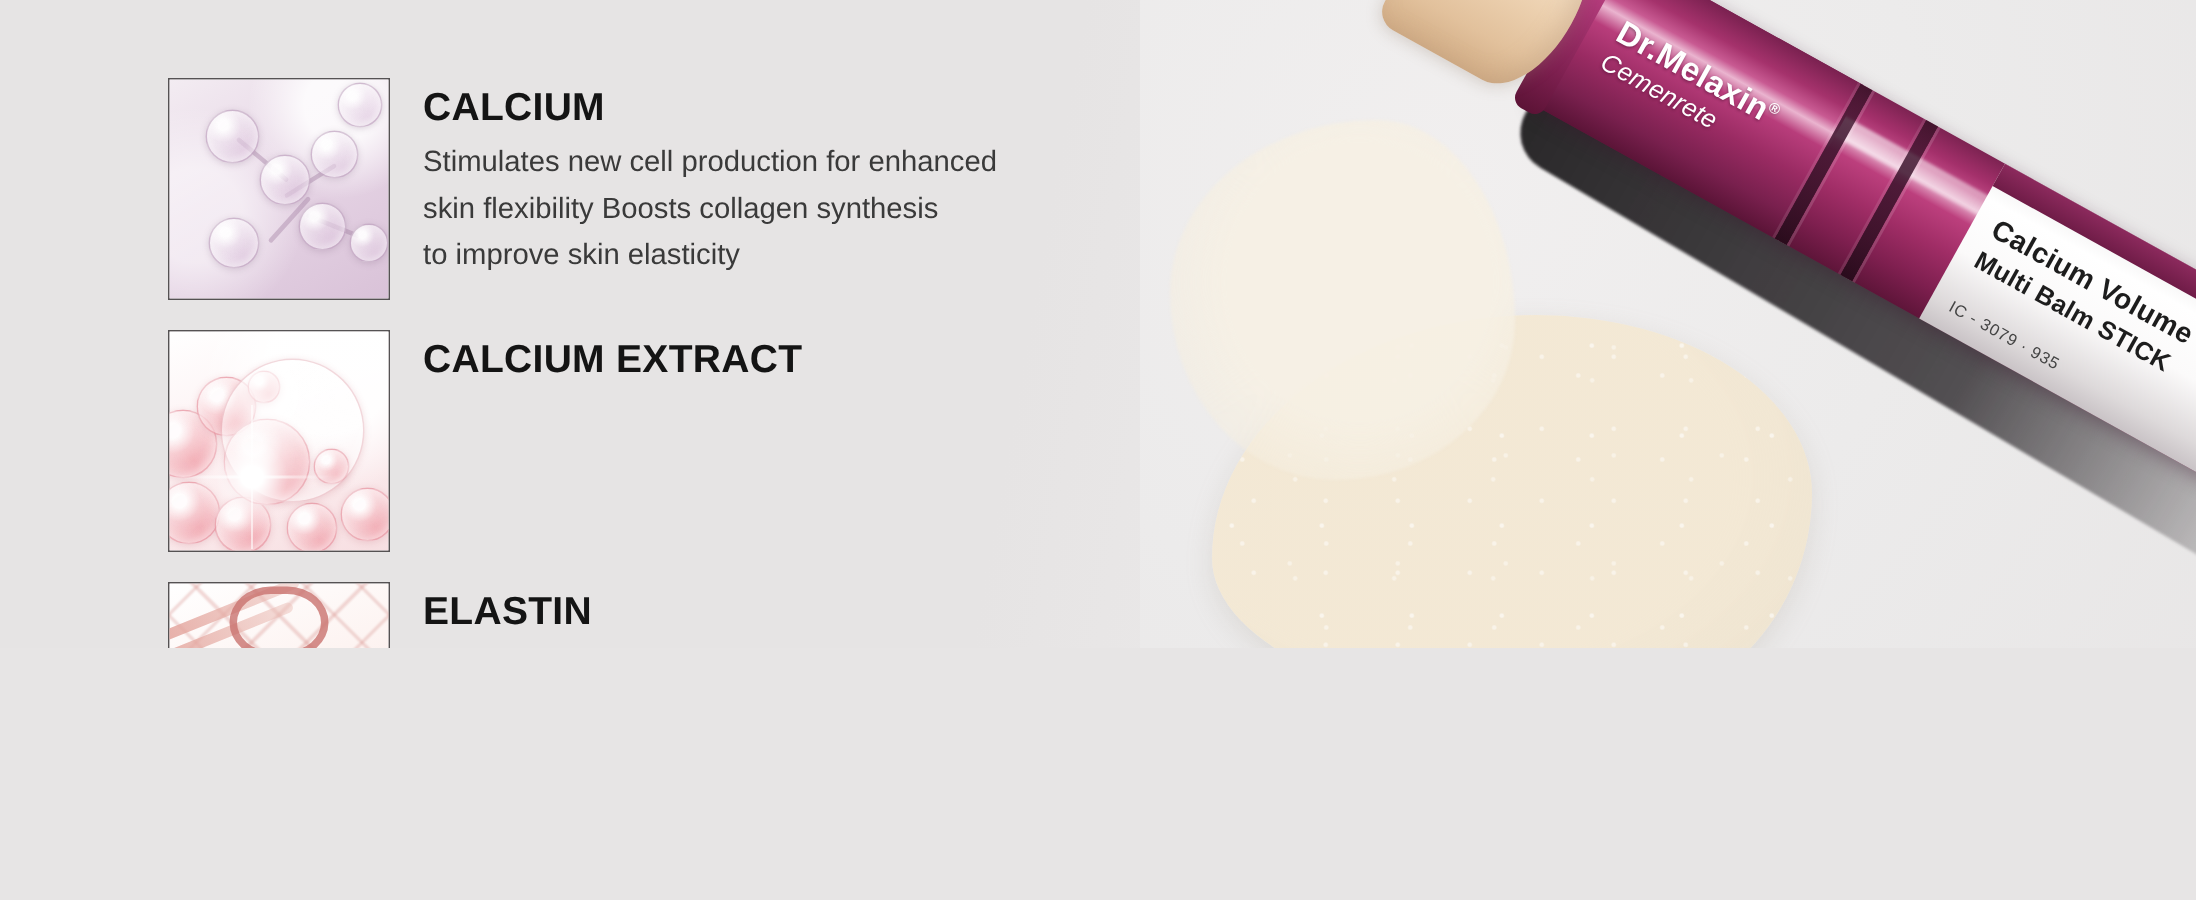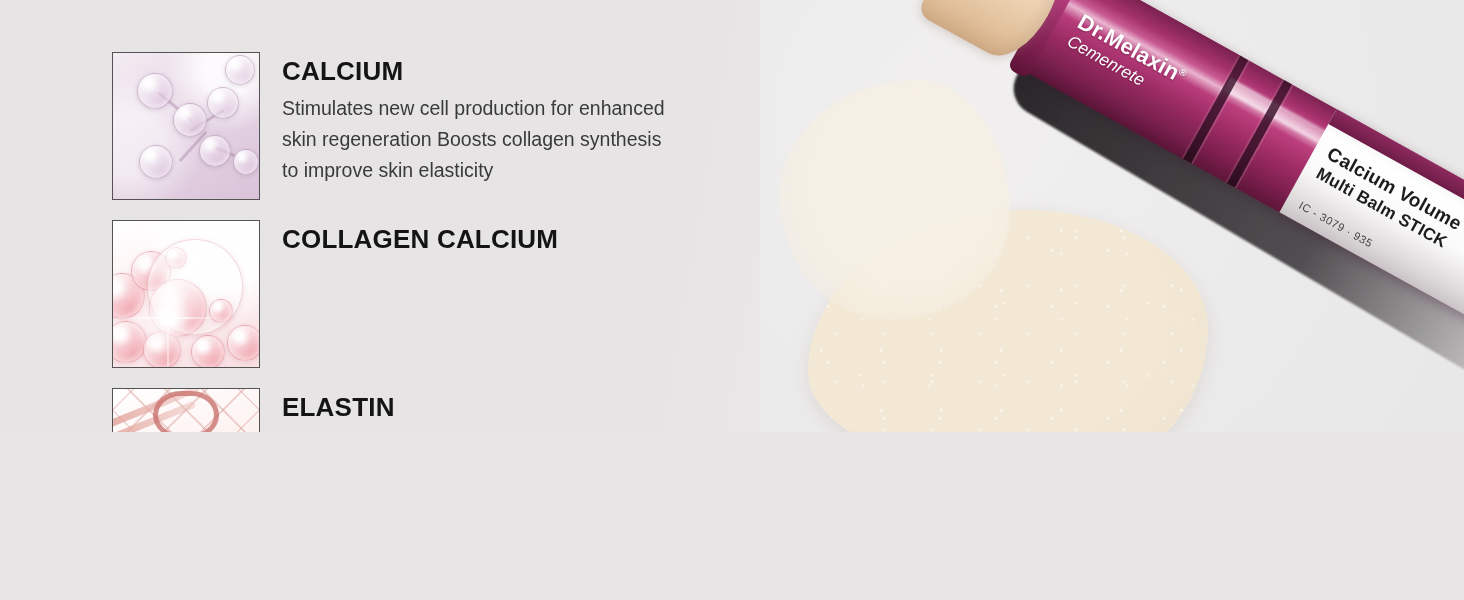--- a/index.html
+++ b/index.html
@@ -316,21 +316,21 @@
           <div class="bubble" style="left:94px; top:34px; width:32px; height:32px;"></div>
           <div class="bubble" style="left:26px; top:92px; width:34px; height:34px;"></div>
           <div class="bubble" style="left:86px; top:82px; width:32px; height:32px;"></div>
           <div class="bubble" style="left:120px; top:96px; width:26px; height:26px;"></div>
           <div class="bubble" style="left:112px; top:2px; width:30px; height:30px;"></div>
         </div>
       </div>
       <div class="text-col">
         <div class="ing-title">CALCIUM</div>
         <div class="ing-desc">Stimulates new cell production for enhanced
-skin regeneration Boosts collagen synthesis
+skin flexibility Boosts collagen synthesis
 to improve skin elasticity</div>
       </div>
     </div>
 
     <div class="ingredient">
       <div class="thumb">
         <div class="thumb-inner t-collagen">
           <div class="pbub" style="left:-14px; top:52px; width:46px; height:46px;"></div>
           <div class="pbub" style="left:-8px; top:100px; width:42px; height:42px;"></div>
           <div class="pbub" style="left:18px; top:30px; width:40px; height:40px;"></div>
@@ -338,21 +338,21 @@
           <div class="pbub" style="left:36px; top:58px; width:58px; height:58px;"></div>
           <div class="pbub" style="left:52px; top:26px; width:22px; height:22px;"></div>
           <div class="pbub" style="left:96px; top:78px; width:24px; height:24px;"></div>
           <div class="pbub" style="left:78px; top:114px; width:34px; height:34px;"></div>
           <div class="pbub" style="left:114px; top:104px; width:36px; height:36px;"></div>
           <div class="pbub" style="left:34px; top:18px; width:96px; height:96px; background:radial-gradient(circle at 32% 26%, rgba(255,255,255,.6) 0 16%, rgba(255,255,255,.08) 48%, rgba(255,255,255,.02) 70%); border:1px solid rgba(226,170,180,.45);"></div>
           <div class="flare"></div>
         </div>
       </div>
       <div class="text-col">
-        <div class="ing-title">COLLAGEN CALCIUM</div>
+        <div class="ing-title">CALCIUM EXTRACT</div>
       </div>
     </div>
 
     <div class="ingredient">
       <div class="thumb">
         <div class="thumb-inner t-elastin">
           <div class="lattice"></div>
           <div class="diag" style="left:-20px; top:16px; width:110px; transform:rotate(-22deg);"></div>
           <div class="diag" style="left:-24px; top:32px; width:110px; transform:rotate(-22deg);"></div>
           <div class="helix-strand">

